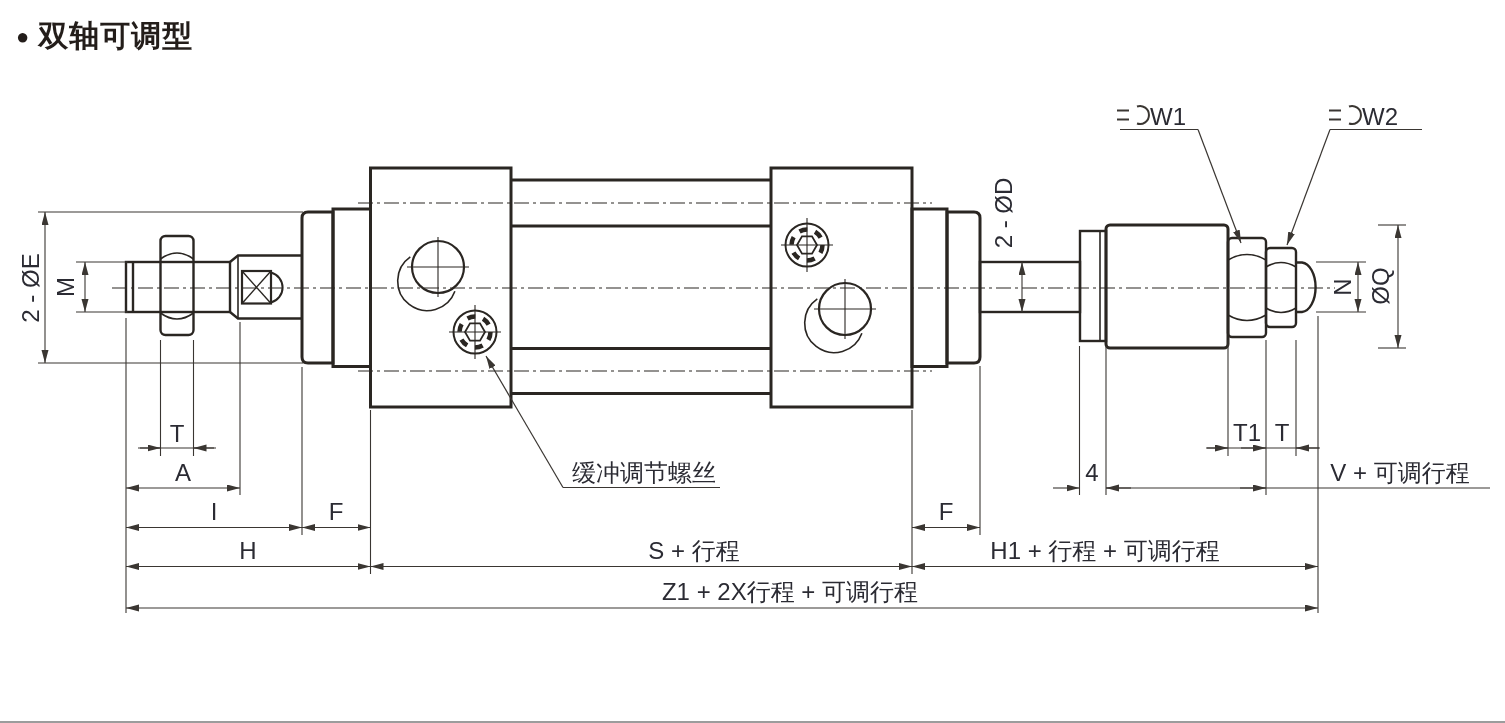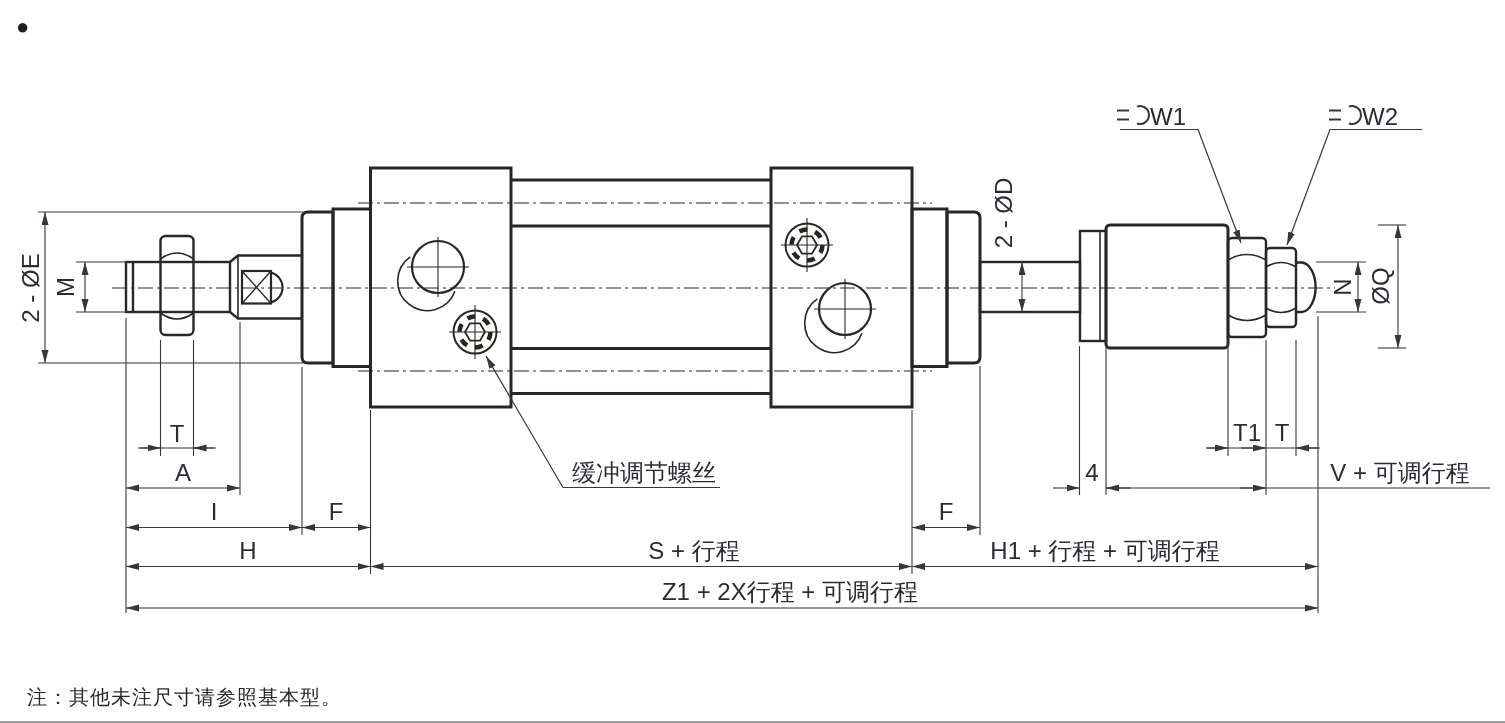--- a/index.html
+++ b/index.html
@@ -33,20 +33,21 @@
   .dimtxt{font-size:24px;}
   .callout{font-size:24px;}
 </style>
 </head>
 <body>
 
 <div class="page">
 
   <div class="title-row">
     <span class="bullet">●</span>
+    <span>双轴可调型</span>
   </div>
 
   <svg width="1505" height="723" viewBox="0 0 1505 723" xmlns="http://www.w3.org/2000/svg">
     <defs>
       <marker id="arr" markerUnits="userSpaceOnUse" markerWidth="14" markerHeight="8" refX="13" refY="3.5" orient="auto-start-reverse">
         <path d="M0,0 L13,3.5 L0,7 Z" fill="#3a3632"></path>
       </marker>
     </defs>
 
     <g stroke="#2a2622" stroke-width="1.2" stroke-dasharray="15 4 3 4">
@@ -239,15 +240,14 @@
       <text class="dimtxt" transform="rotate(-90 1381 286)" x="1381" y="294" text-anchor="middle">ØQ</text>
     </g>
 
     <g>
       <text class="callout" x="1150" y="125">W1</text>
       <text class="callout" x="1362" y="125">W2</text>
       <text class="callout" x="572" y="481">缓冲调节螺丝</text>
     </g>
   </svg>
 
-  <div class="note">注：其他未注尺寸请参照基本型。</div>
   <div class="bottom-rule"></div>
 </div>
 
 </body></html>

